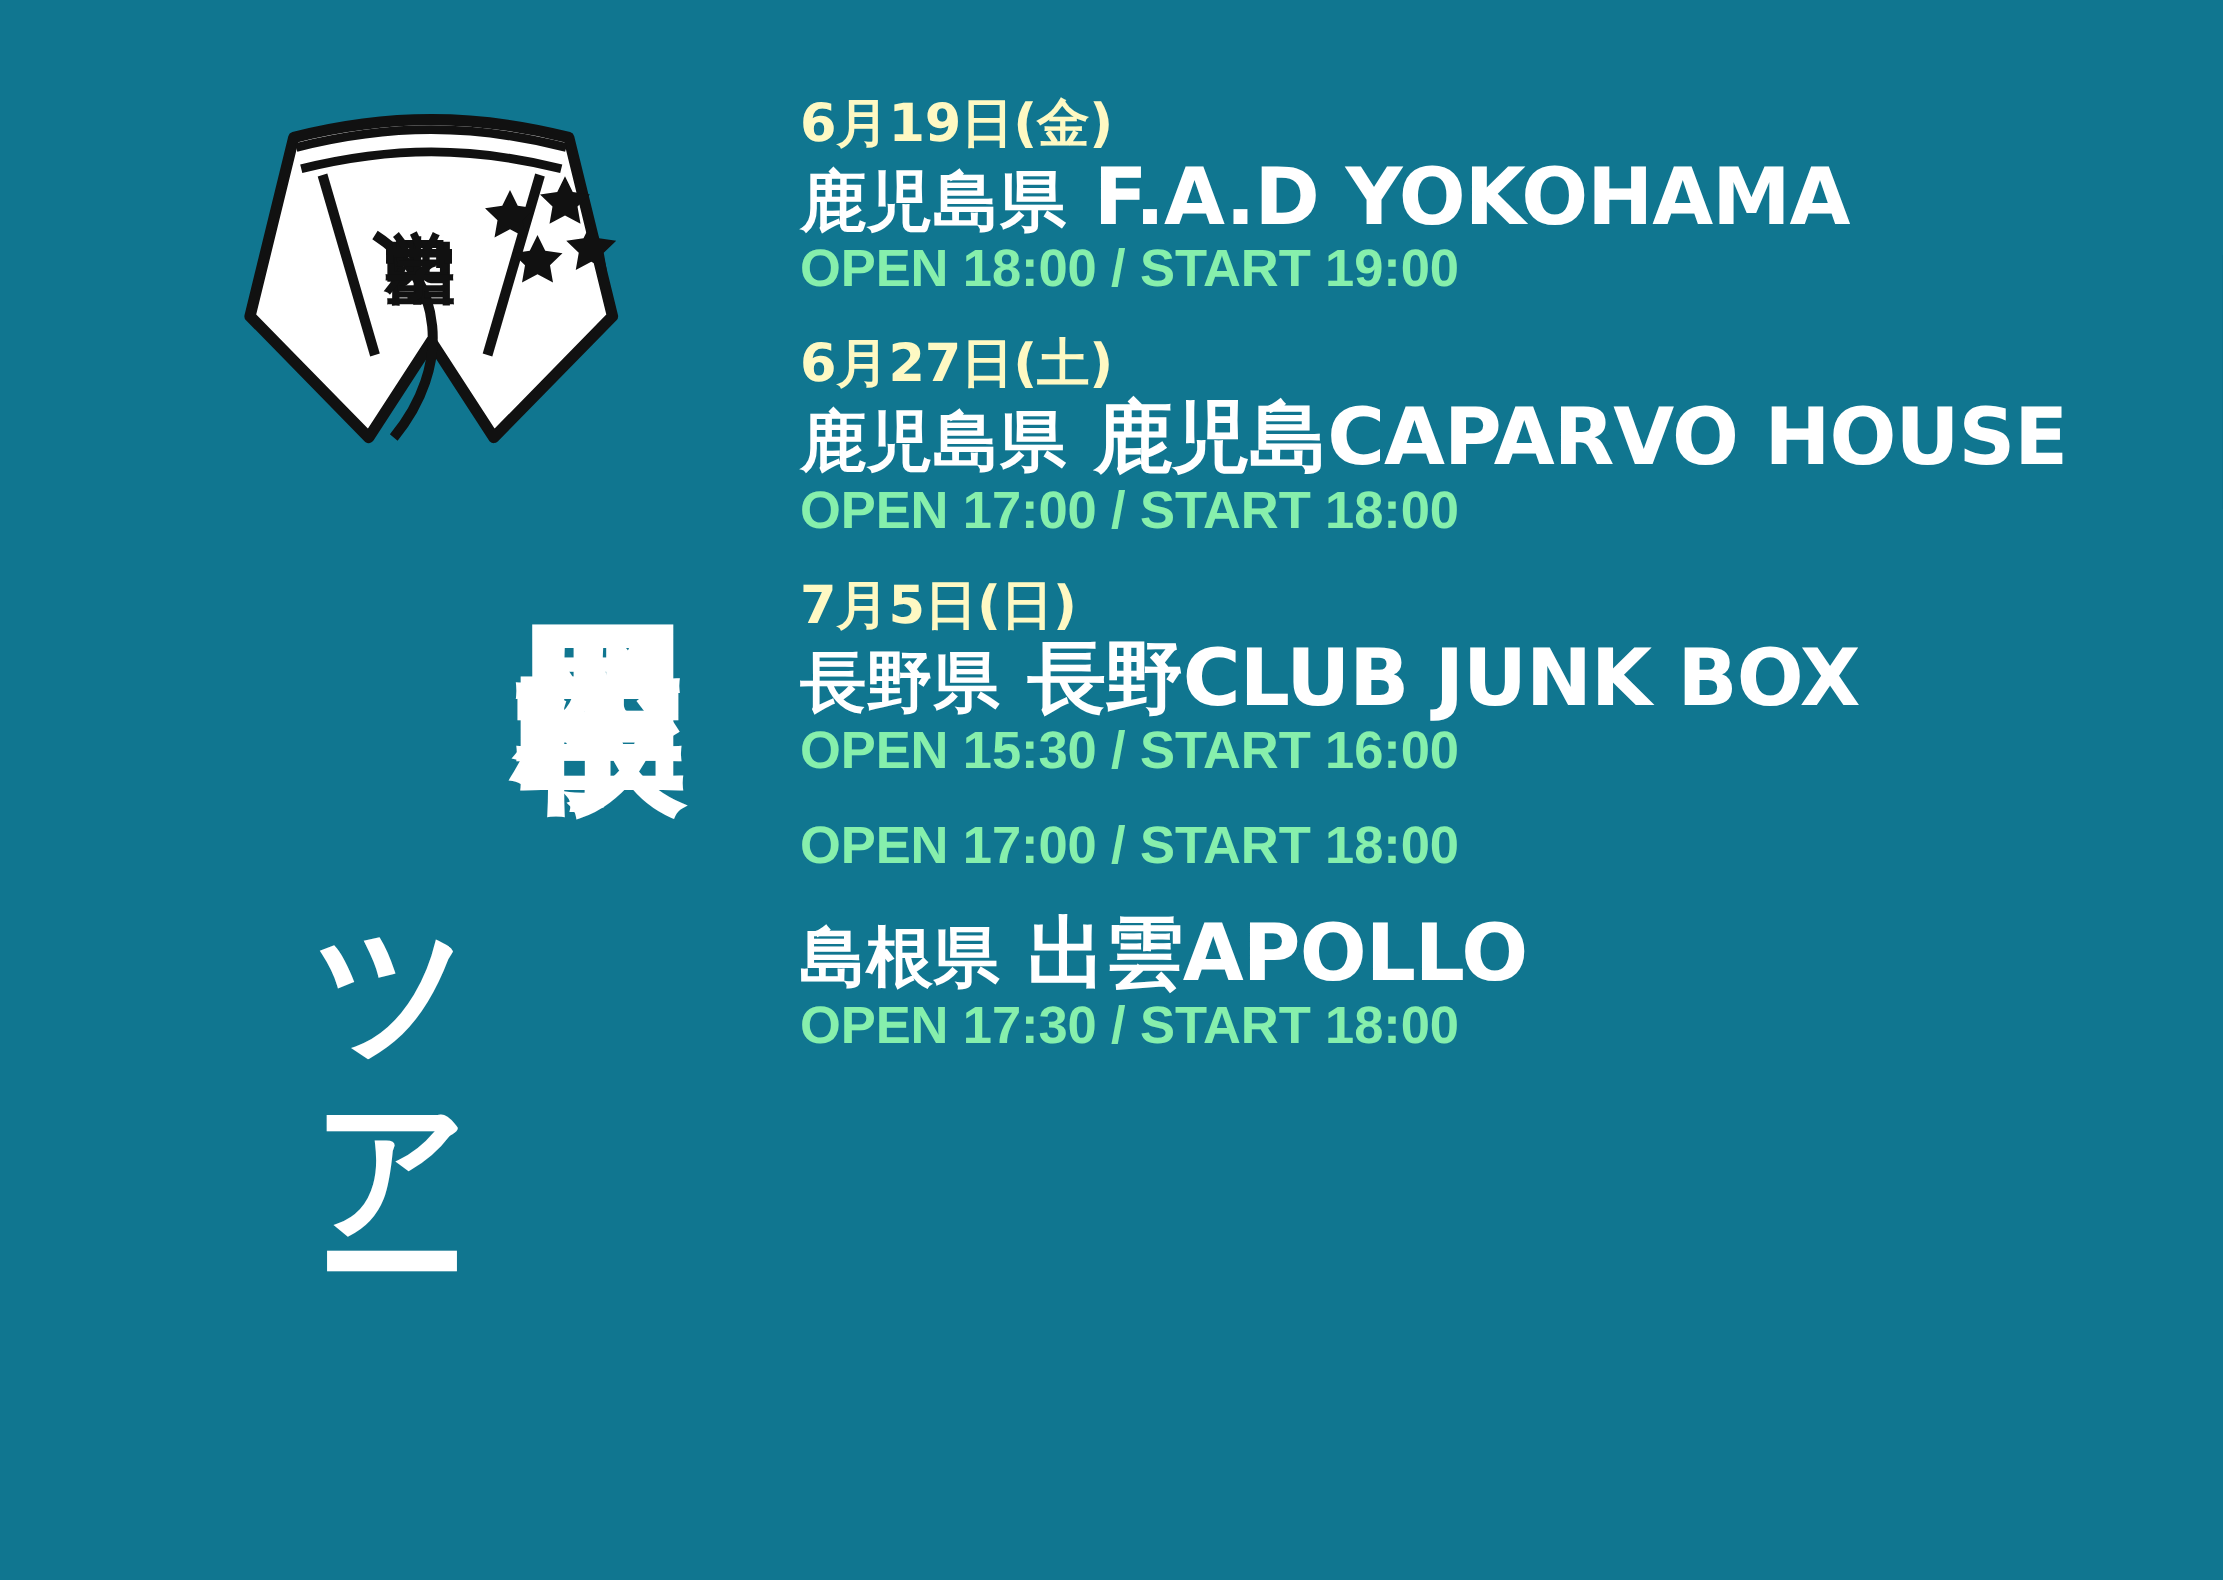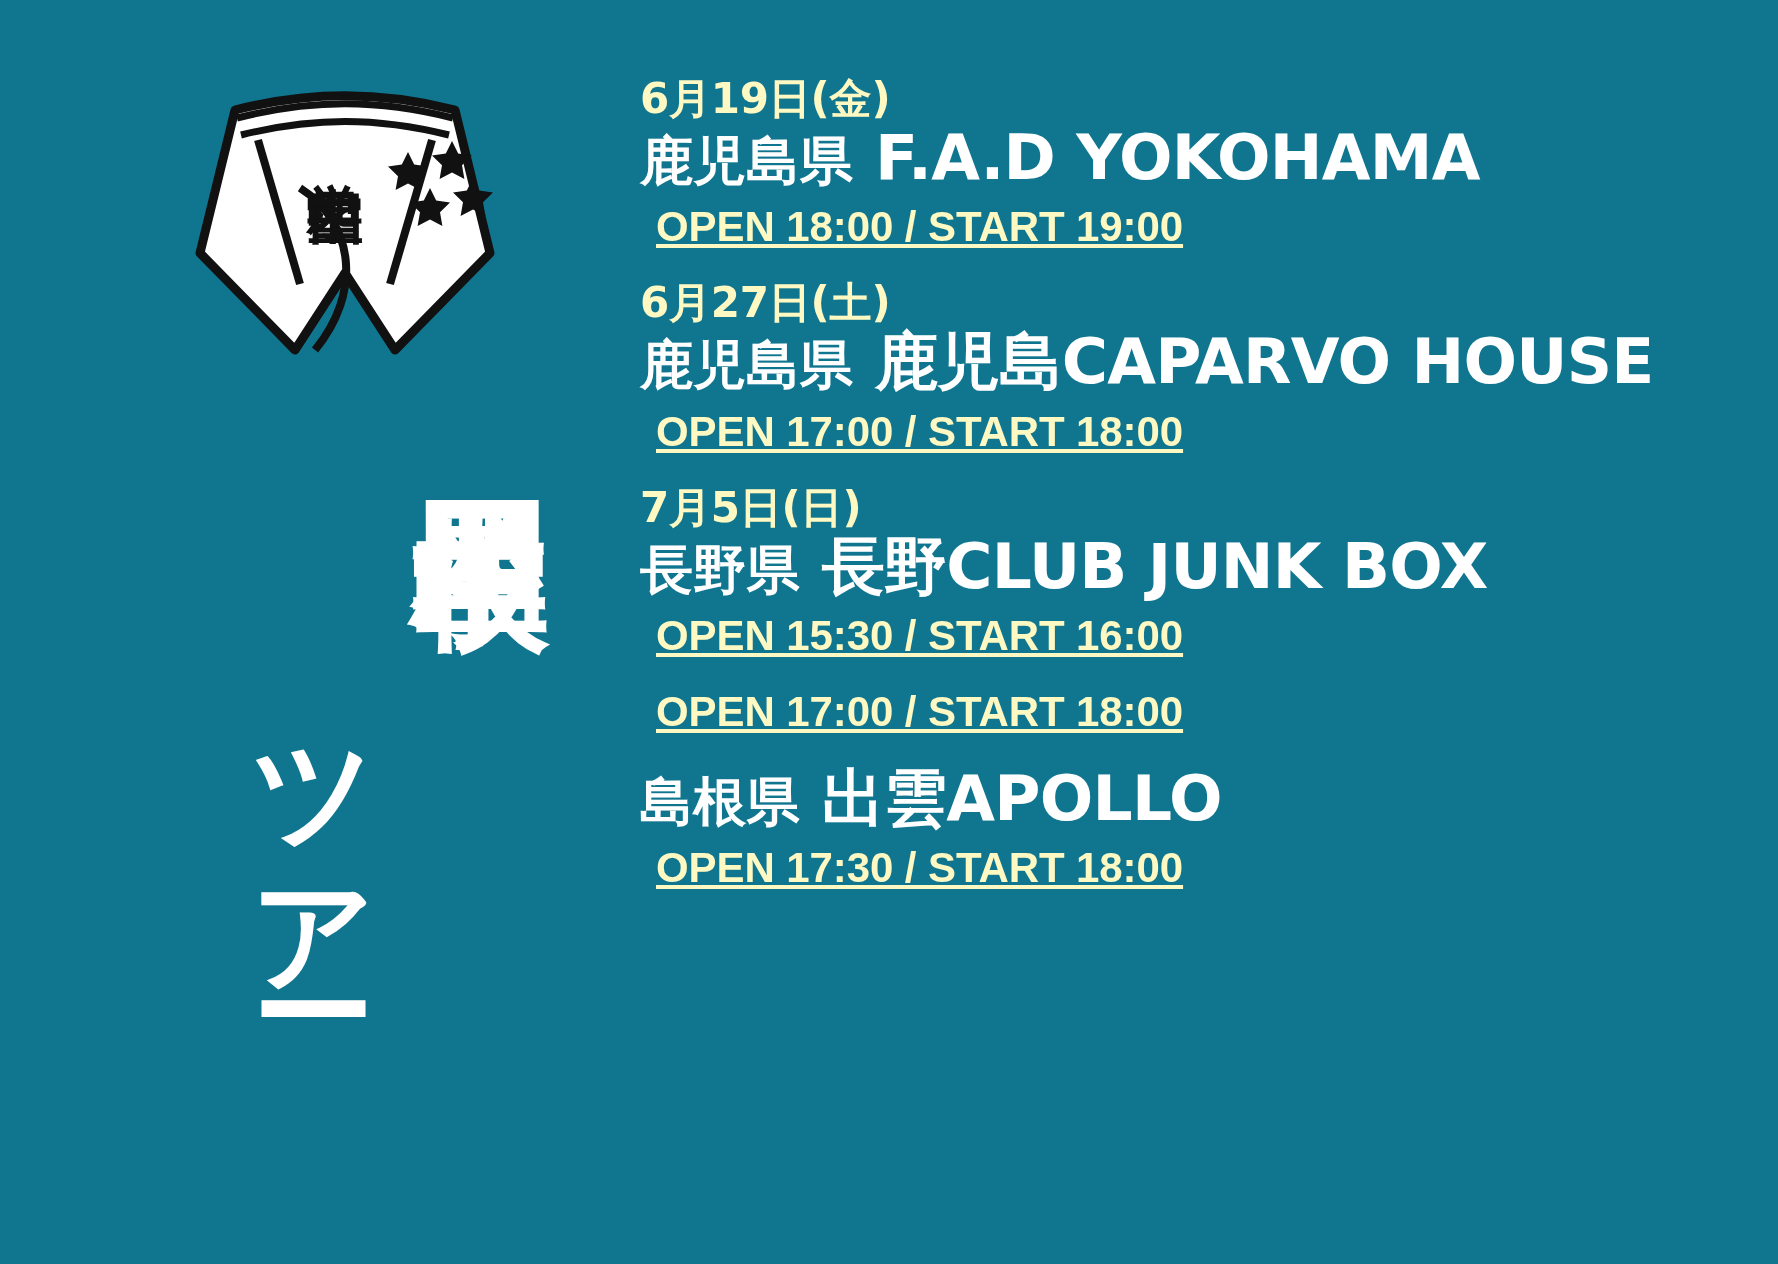--- a/index.html
+++ b/index.html
@@ -88,29 +88,28 @@
     margin: 0 0 4px 0;
     white-space: nowrap;
     font-family: "DejaVu Sans", "Liberation Sans", sans-serif;
   }
   .event-venue .pref {
     font-size: 53px;
     letter-spacing: 0.005em;
   }
   .event-venue .gap { display: inline-block; width: 22px; }
   .event-times {
-    color: #fef9c3;
+    color: #86efac;
     font-size: 42px;
     font-weight: 700;
     line-height: 1.0;
     letter-spacing: -0.002em;
-    margin: 16px;
+    margin: 0;
     white-space: nowrap;
     font-family: "Liberation Sans", "DejaVu Sans", sans-serif;
-    text-decoration: underline;
   }
 </style>
 </head>
 <body>
 
 <div id="poster">
 
   <div id="logo-mark">
     <svg viewBox="0 0 410 275" xmlns="http://www.w3.org/2000/svg">
 

